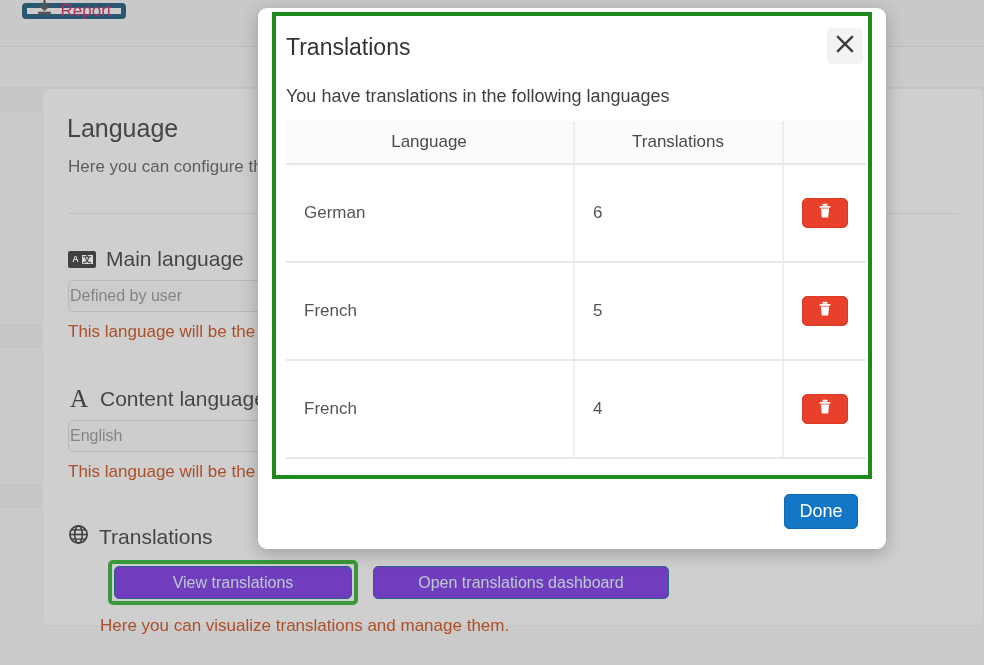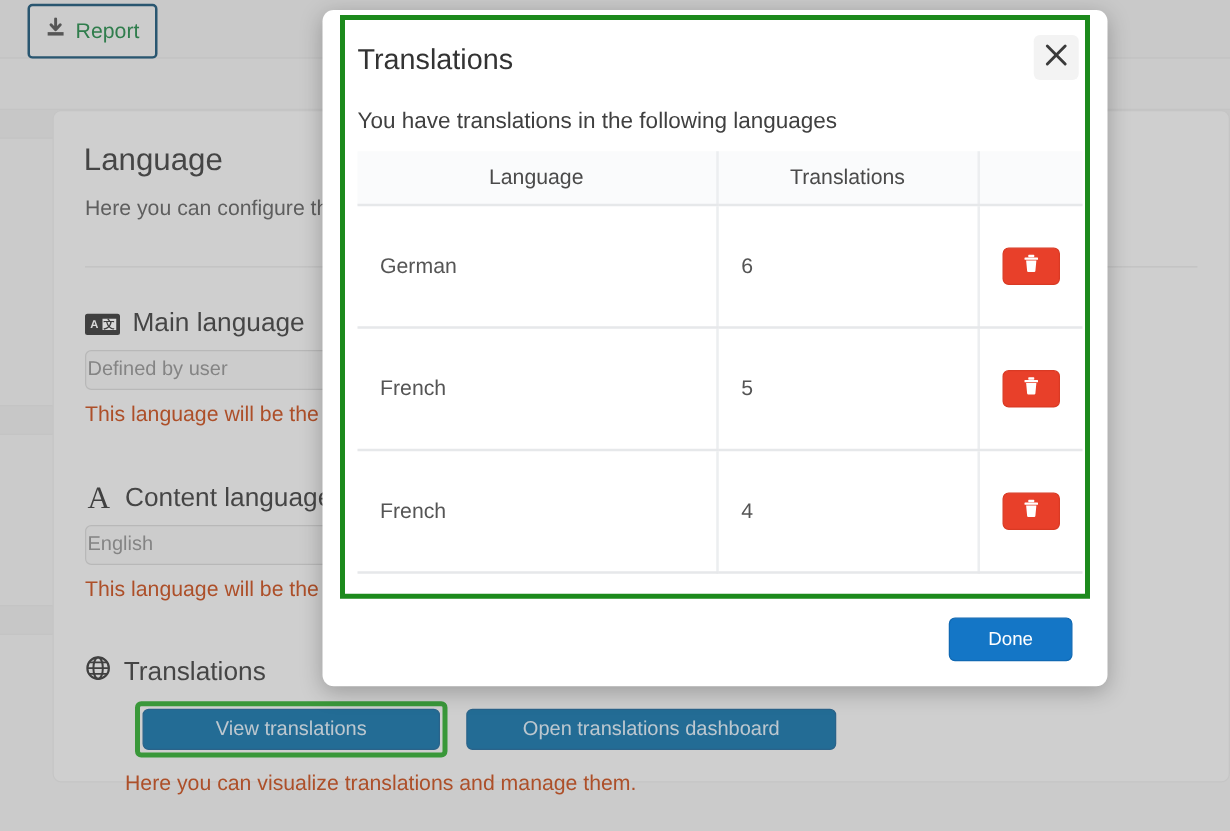--- a/index.html
+++ b/index.html
@@ -25,30 +25,30 @@
     position: absolute;
     left: 0; top: 0;
     width: 984px; height: 47px;
     background: #e9e9e9;
     border-bottom: 1px solid #dcdcdc;
     box-sizing: border-box;
   }
   .report-btn {
     position: absolute;
     left: 22px; top: 3px;
-    width: 104px; height: 44px;
-    border: 2px solid #0c4a6e;
+    width: 104px; height: 16px;
+    border: 5px solid #0c4a6e;
     border-radius: 4px;
     background: #eeeeee;
     display: flex;
     align-items: center;
     justify-content: center;
     gap: 7px;
     font-size: 17px;
-    color: #15803d;
+    color: #be185d;
     box-sizing: border-box;
   }
   .report-btn .dl-icon { display: block; }
 
   .bg-body {
     position: absolute;
     left: 0; top: 47px;
     width: 984px; height: 618px;
     background: #ececec;
   }
@@ -127,21 +127,21 @@
   #group-translations { top: 435px; }
 
   .trans-btn-row {
     display: flex;
     align-items: center;
     gap: 15px;
     margin-top: 10px;
     margin-left: 40px;
   }
   .blue-btn {
-    background: #0369a1;
+    background: #6d28d9;
     border: 1px solid #0d5c92;
     border-radius: 5px;
     color: #d8e7f2;
     font-size: 16px;
     height: 33px;
     display: flex;
     align-items: center;
     justify-content: center;
     box-sizing: border-box;
   }
@@ -296,22 +296,22 @@
     display: flex;
     justify-content: flex-end;
     padding-right: 28px;
     box-sizing: border-box;
   }
   #btn-done {
     background: #1476c6;
     border: 1px solid #1069b3;
     border-radius: 5px;
     color: #ffffff;
-    font-size: 15px;
-    width: 99px; height: 35px;
+    font-size: 18px;
+    width: 74px; height: 35px;
     display: flex;
     align-items: center;
     justify-content: center;
     box-sizing: border-box;
   }
 </style>
 </head>
 <body>
 
 <div id="page-backdrop">

